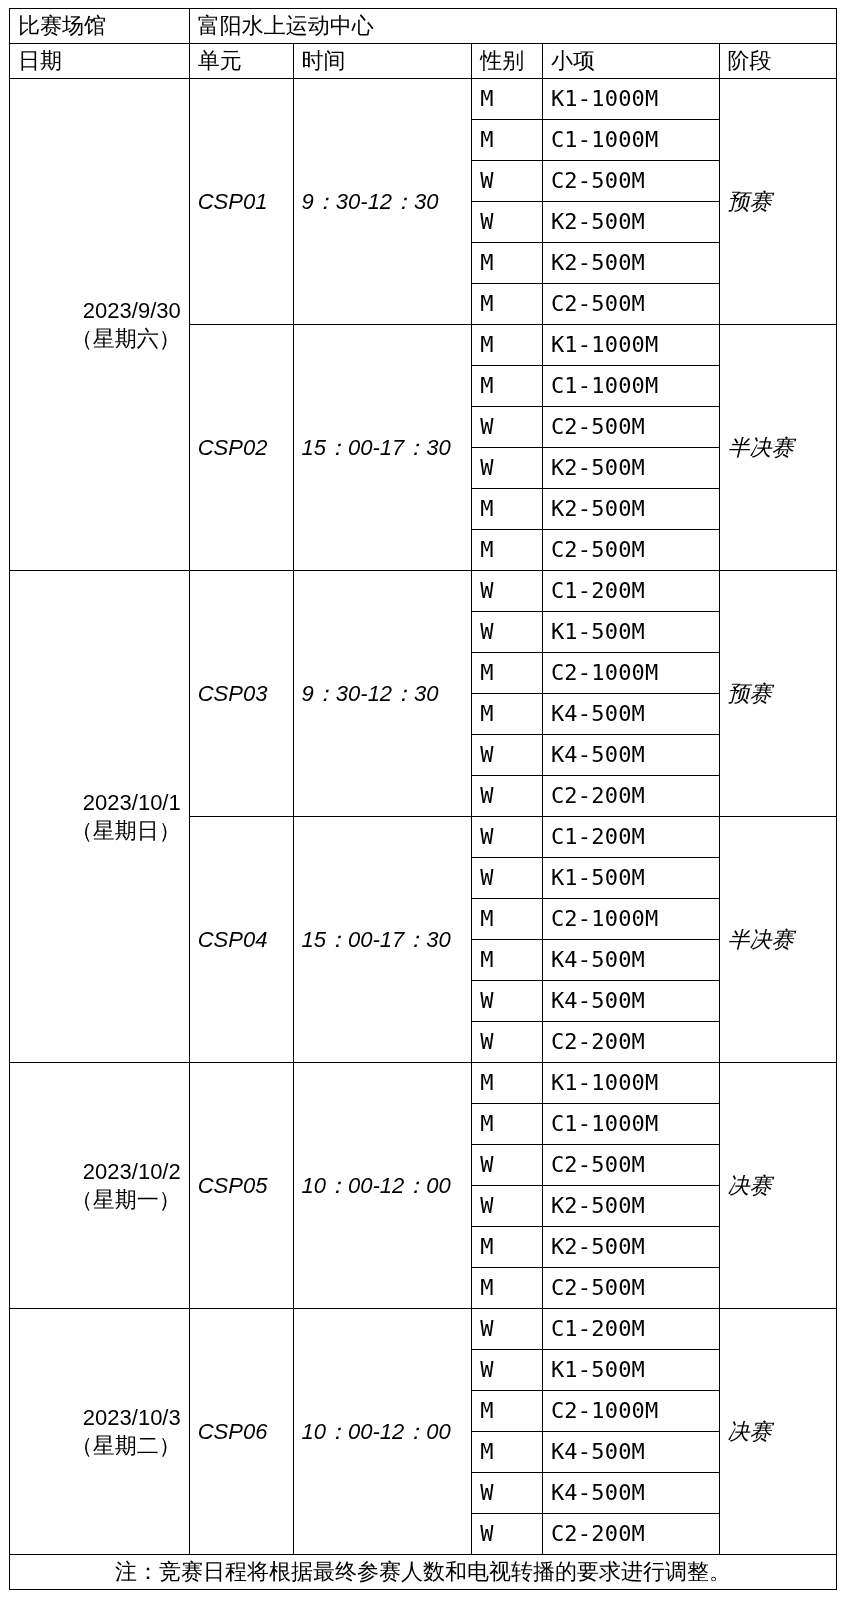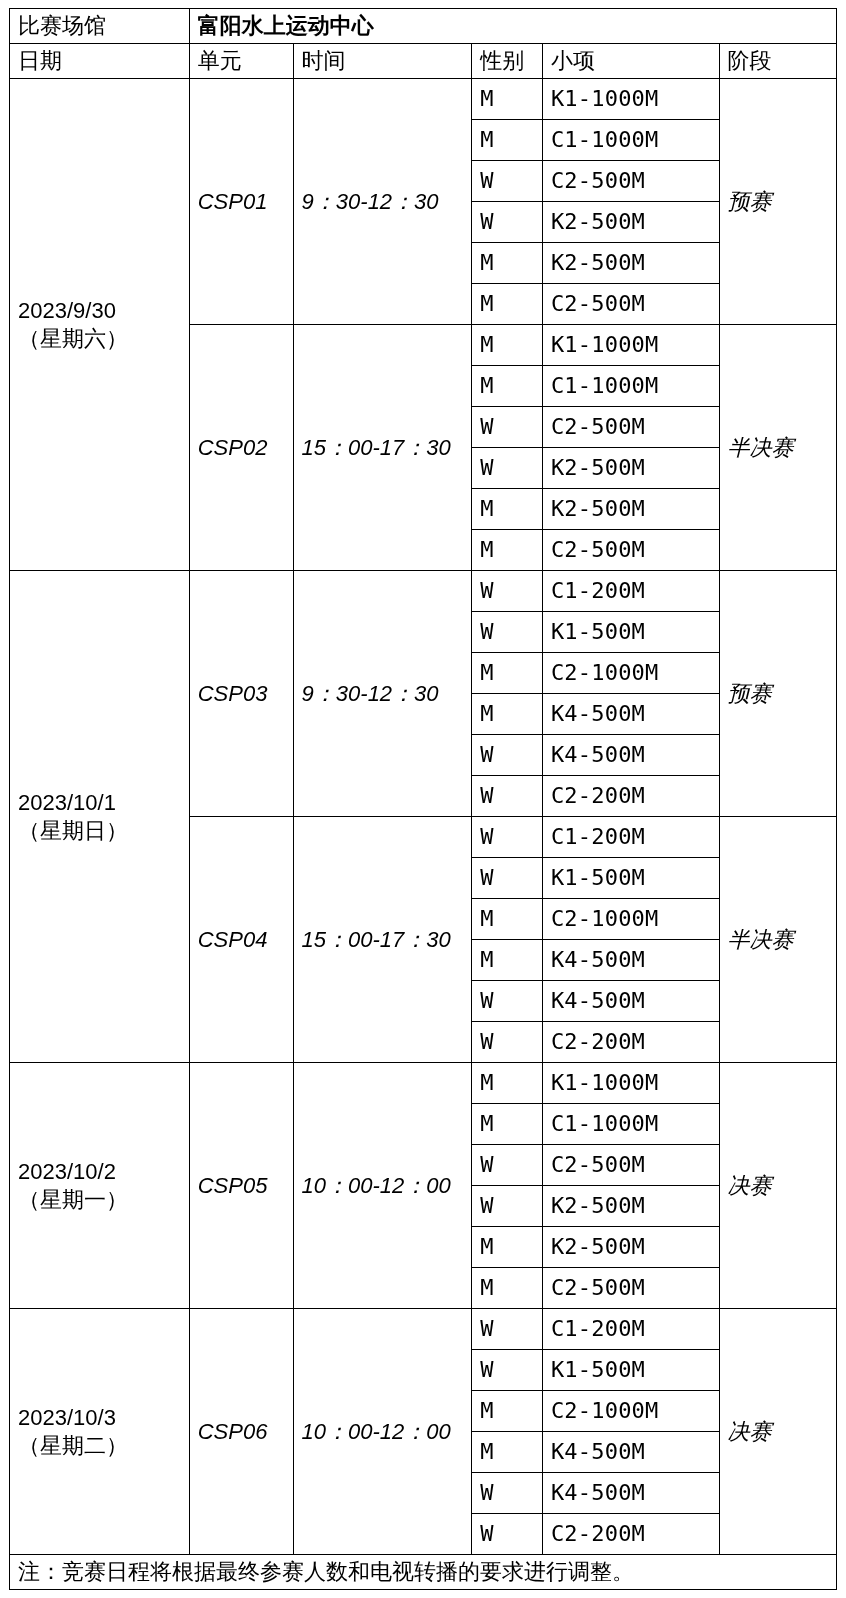--- a/index.html
+++ b/index.html
@@ -35,43 +35,43 @@
   }
   .c-venue-label { width: 173px; }
   .c-unit  { width: 100px; }
   .c-time  { width: 172px; }
   .c-gender{ width: 68px; }
   .c-event { width: 170px; }
   .c-stage { width: 113px; }
 
   .cell-venue-name {
     font-size: 23px;
-    font-weight: bold;
   }
   .hdr { font-size: 23px; }
   .date-cell {
-    text-align: left;
+    text-align: right;
     white-space: normal;
     font-size: 21px;
     line-height: 1.45;
   }
   .unit-cell, .time-cell, .stage-cell {
     font-size: 22px;
     font-style: italic;
   }
   .gender-cell, .event-cell {
     font-family: "DejaVu Sans Mono", monospace;
     font-size: 19px;
     letter-spacing: 0.2px;
   }
   .row-ev td { height: 40px; }
   .note-cell {
     font-size: 21px;
     padding: 6px 8px;
     white-space: nowrap;
+    text-align: center;
   }
 </style>
 </head>
 <body>
 
 <div id="page">
   <table class="sched">
     <colgroup>
       <col class="c-venue-label">
       <col class="c-unit">

